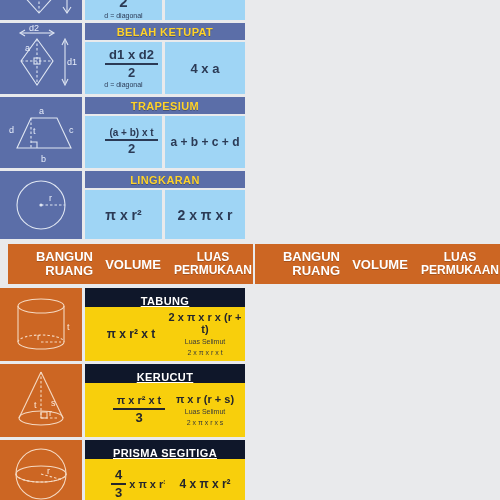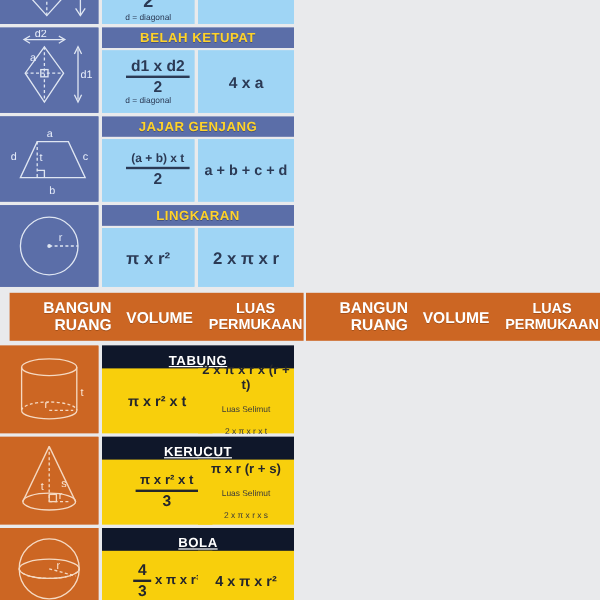--- a/index.html
+++ b/index.html
@@ -61,21 +61,21 @@
     text-shadow: 0 1px 0 rgba(0,0,0,.2);
     text-decoration: underline;
   }
   .val-o {
     position: absolute; top: 19px; bottom: 0;
     background: #f8cf0c; color: #24262c;
     display: flex; flex-direction: column; align-items: center; justify-content: center;
     font-size: 13px; font-weight: bold; text-align: center; padding: 2px;
   }
   .val-o.a { left: 85px; width: 92px; }
-  .val-o.b { left: 165px; right: 0; gap: 8px; }
+  .val-o.b { left: 165px; right: 0; }
 
   
   .banner {
     position: absolute; height: 40px; background: #cc6623;
     display: flex; align-items: center;
     color: #fff; font-weight: bold; text-transform: uppercase;
     text-shadow: 0 1px 0 rgba(0,0,0,.2);
   }
   .banner .c1 { width: 85px; text-align: right; font-size: 13px; line-height: 14px; }
   .banner .c2 { width: 80px; text-align: center; font-size: 13px; }
@@ -196,20 +196,21 @@
         <path class="stroke" d="M16 48 L30 18 L56 18 L70 48 Z"></path>
         <line class="stroke dash" x1="30" y1="18" x2="30" y2="48"></line>
         <path class="stroke" d="M30 42 L36 42 L36 48"></path>
         <text class="lbl" x="38" y="14">a</text>
         <text class="lbl" x="8" y="33">d</text>
         <text class="lbl" x="32" y="34">t</text>
         <text class="lbl" x="68" y="33">c</text>
         <text class="lbl" x="40" y="62">b</text>
       </svg>
     </div>
+    <div class="hdr">TRAPESIUM</div>
     <div class="val a">
       <span class="frac">
         <span class="num tiny">(a + b) x t</span>
         <span class="den">2</span>
       </span>
     </div>
     <div class="val b" style="font-size:12px;">a + b + c + d</div>
   </div>
 
   <div class="blue-row half left" style="top:171px;height:68px;">
@@ -376,21 +377,20 @@
   <div class="org-row half right" style="top:440px;height:68px;">
     <div class="fig-cell-o" style="height:68px;">
       <svg width="80" height="64" viewBox="0 0 80 64">
         <circle class="strokeo" cx="40" cy="32" r="25"></circle>
         <ellipse class="strokeo" cx="40" cy="32" rx="25" ry="8"></ellipse>
         <path class="strokeo dash" d="M15 32 A25 8 0 0 0 65 32"></path>
         <line class="strokeo dash" x1="40" y1="32" x2="62" y2="38"></line>
         <text class="lblo" x="46" y="32">r</text>
       </svg>
     </div>
-    <div class="hdr-o">BOLA</div>
     <div class="val-o a">
       <span class="inline-frac">
         <span class="frac">
           <span class="num">4</span>
           <span class="den">3</span>
         </span>
         <span class="xs">x π x r³</span>
       </span>
     </div>
     <div class="val-o b" style="font-size:12px;">4 x π x r²</div>

